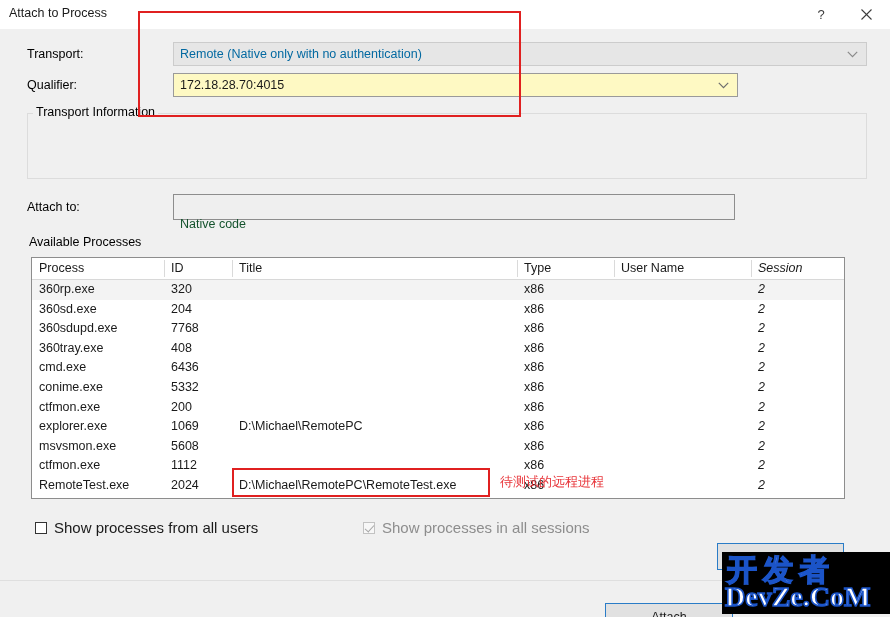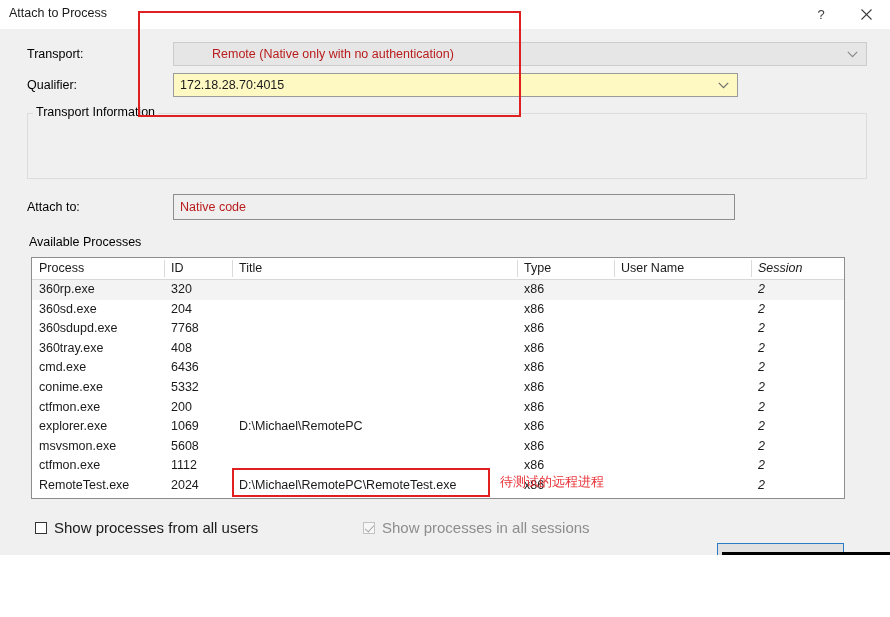--- a/index.html
+++ b/index.html
@@ -7,21 +7,21 @@
     padding: 0;
     background: #ffffff;
   }
   body {
     font-family: "Liberation Sans", sans-serif;
     -webkit-font-smoothing: antialiased;
   }
   #app {
     position: relative;
     width: 890px;
-    height: 555px;
+    height: 617px;
     background: #f0f0f0;
     overflow: hidden;
     font-size: 12.5px;
     color: #1a1a1a;
   }
 
   
   .titlebar {
     position: absolute;
     left: 0; top: 0;
@@ -72,23 +72,22 @@
     left: 173px; top: 13px;
     width: 694px; height: 24px;
     background: #e6e6e6;
     border: 1px solid #cccccc;
     box-sizing: border-box;
   }
   .combo-flat .txt {
     position: absolute;
     left: 6px; top: 4px;
     font-size: 12.5px;
-    color: #b91c1c;
-    white-space: nowrap;
-    margin-left: 32px;
+    color: #0369a1;
+    white-space: nowrap;
   }
   .combo-flat .arrow,
   .combo-edit .arrow {
     position: absolute;
     right: 8px; top: 0;
     height: 100%;
     display: flex;
     align-items: center;
   }
 
@@ -139,23 +138,23 @@
   .readonly-field {
     position: absolute;
     left: 173px; top: 165px;
     width: 562px; height: 26px;
     background: #efefef;
     border: 1px solid #8d8d8d;
     box-sizing: border-box;
   }
   .readonly-field .txt {
     position: absolute;
-    left: 6px; top: 5px;
-    font-size: 12.5px;
-    color: #b91c1c;
+    left: 6px; top: 22px;
+    font-size: 12.5px;
+    color: #14532d;
   }
 
   
   #procs-label {
     left: 29px; top: 206px;
   }
 
   
   .listbox {
     position: absolute;
@@ -480,16 +479,17 @@
 
     <div class="btn" id="btn-attach">Attach</div>
 
   </div>
 
   <div class="annot-box" id="annot-transport"></div>
   <div class="annot-box" id="annot-path"></div>
   <div class="annot-text" id="annot-cn">待测试的远程进程</div>
 
   <div id="watermark">
+    <div class="wm-cn">开发者</div>
     <div class="wm-en">DevZe.CoM</div>
   </div>
 
 </div>
 
 </body></html>

